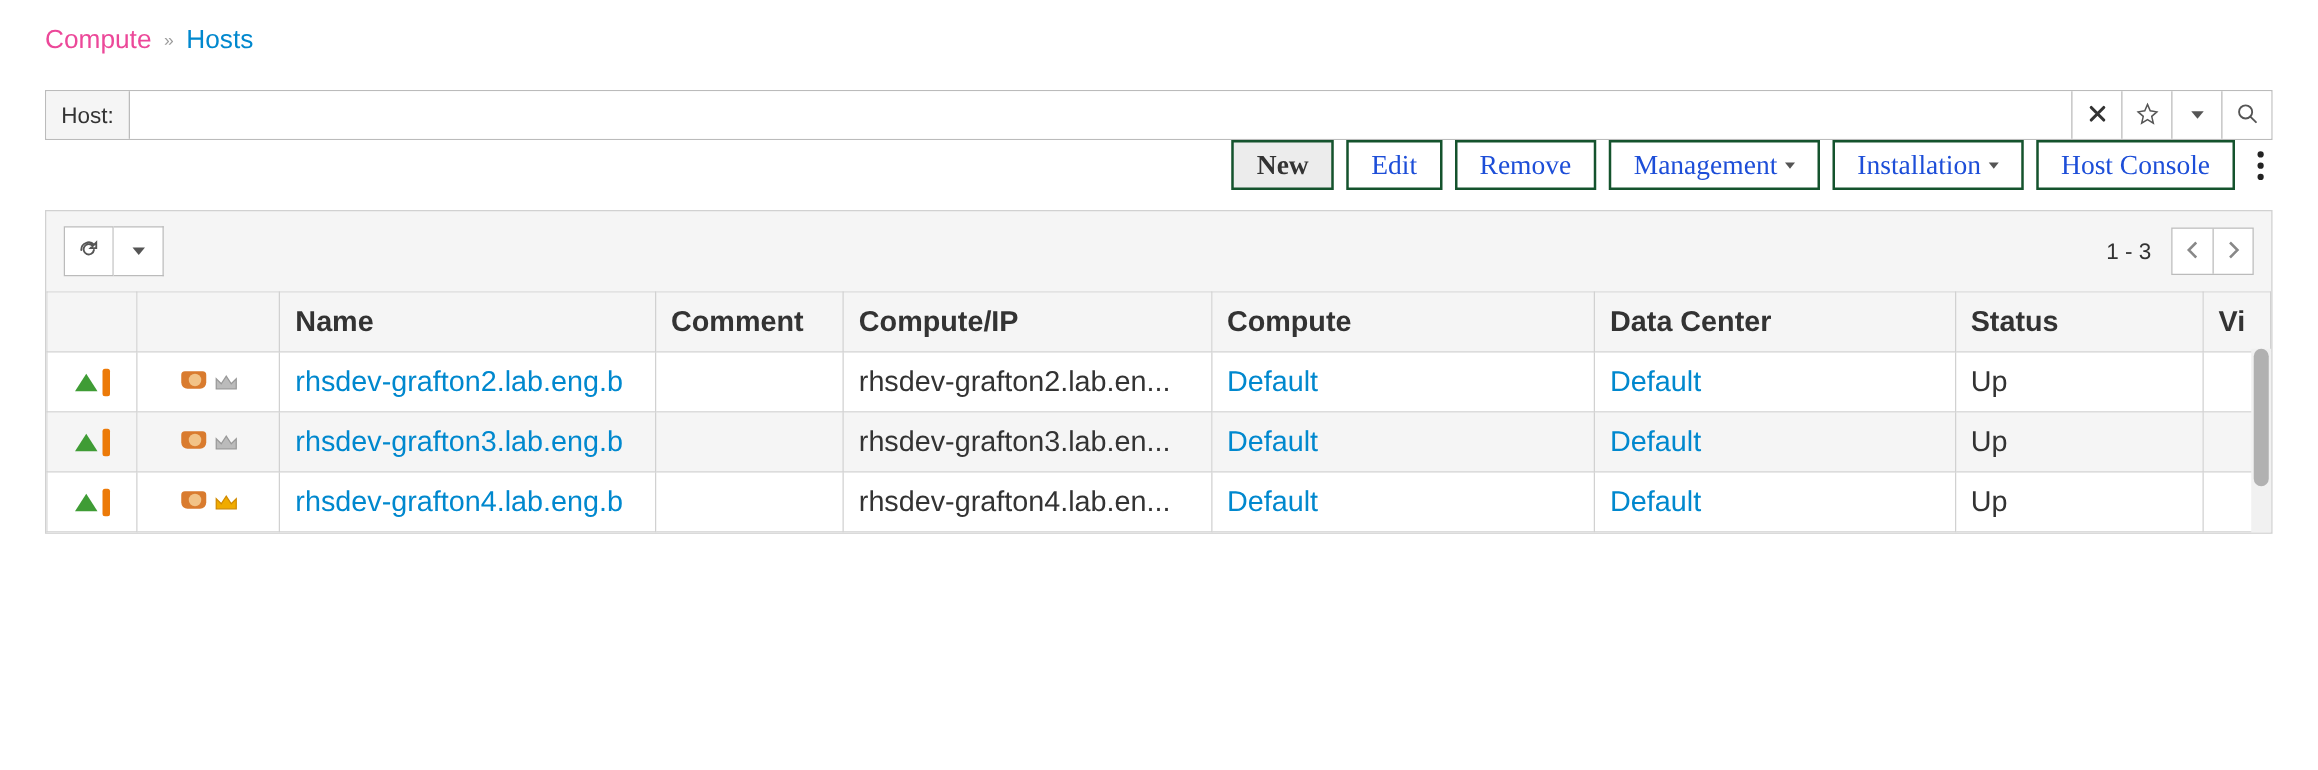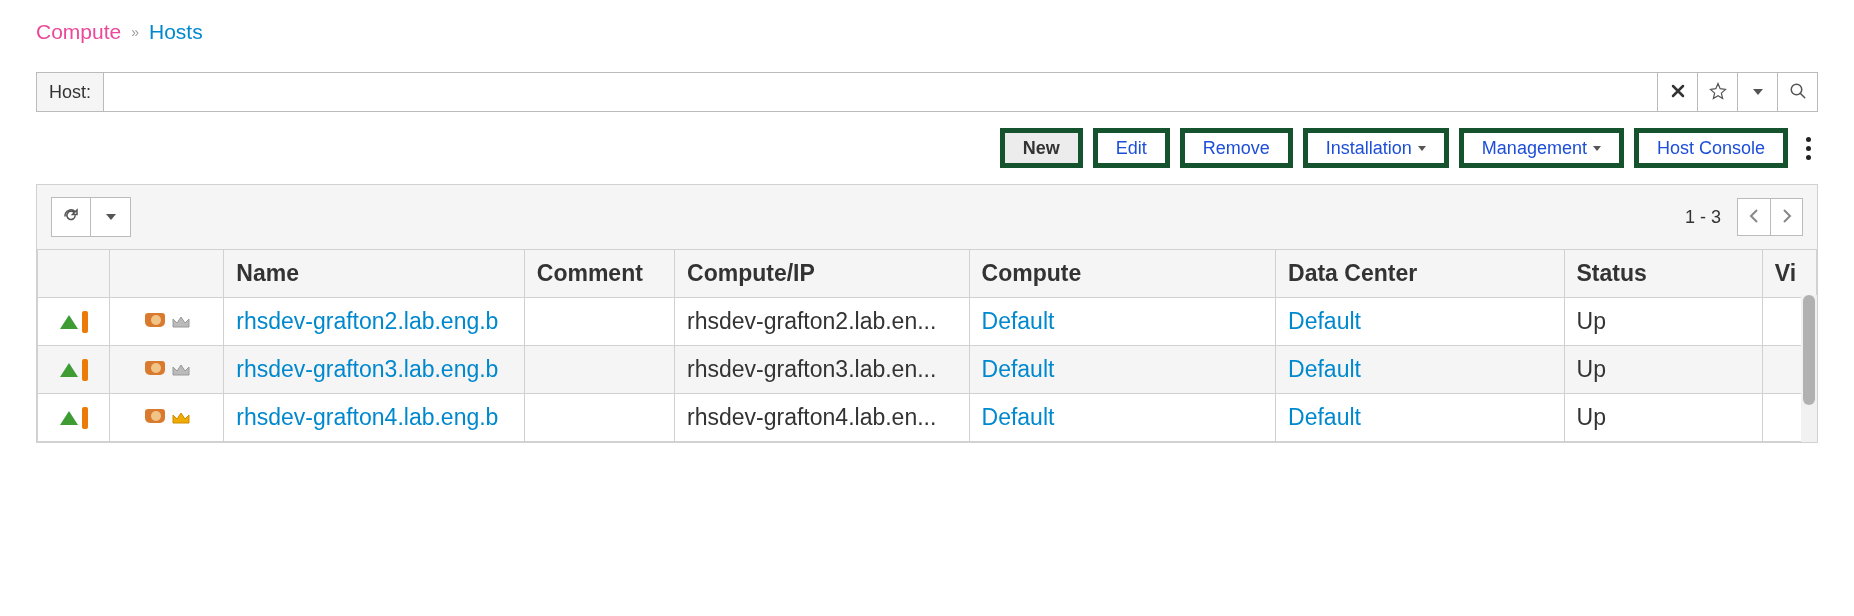--- a/index.html
+++ b/index.html
@@ -23,21 +23,20 @@
     color: #9c9c9c;
     font-size: 14px;
     user-select: none;
   }
 
   .search-bar {
     display: flex;
     width: 100%;
     height: 40px;
     border: 1px solid #bbb;
-    margin-bottom: 16px;
   }
   .search-label {
     background: #f5f5f5;
     border-right: 1px solid #bbb;
     display: flex;
     align-items: center;
     padding: 0 12px;
     font-size: 18px;
     color: #333;
     white-space: nowrap;
@@ -63,30 +62,31 @@
   }
 
   .toolbar-row {
     display: flex;
     justify-content: flex-end;
     align-items: center;
     gap: 10px;
     margin-bottom: 16px;
   }
   .btn {
-    border: 5px solid #14532d;
+    border: 2px solid #14532d;
     background: #fff;
     color: #333;
-    font-size: 18px;
+    font-size: 22px;
     padding: 6px 18px;
     cursor: pointer;
     display: inline-flex;
     align-items: center;
     gap: 6px;
     height: 40px;
+    font-family: Liberation Serif, serif;
   }
   .btn.primary {
     background: #ececec;
     font-weight: 600;
   }
   .btn.muted { color: #1d4ed8; }
   .kebab {
     width: 20px;
     display: flex;
     flex-direction: column;
@@ -295,25 +295,25 @@
         </svg>
     </span>
   </button>
 </div>
 
 <div class="toolbar-row">
   <button class="btn primary">New</button>
   <button class="btn muted">Edit</button>
   <button class="btn muted">Remove</button>
   <button class="btn muted">
+    <span>Management</span>
+    <span class="caret-down-sm"></span>
+  </button>
+  <button class="btn muted">
     <span>Installation</span>
-    <span class="caret-down-sm"></span>
-  </button>
-  <button class="btn muted">
-    <span>Management</span>
     <span class="caret-down-sm"></span>
   </button>
   <button class="btn muted">Host Console</button>
   <div class="kebab">
     <span></span>
     <span></span>
     <span></span>
   </div>
 </div>
 

